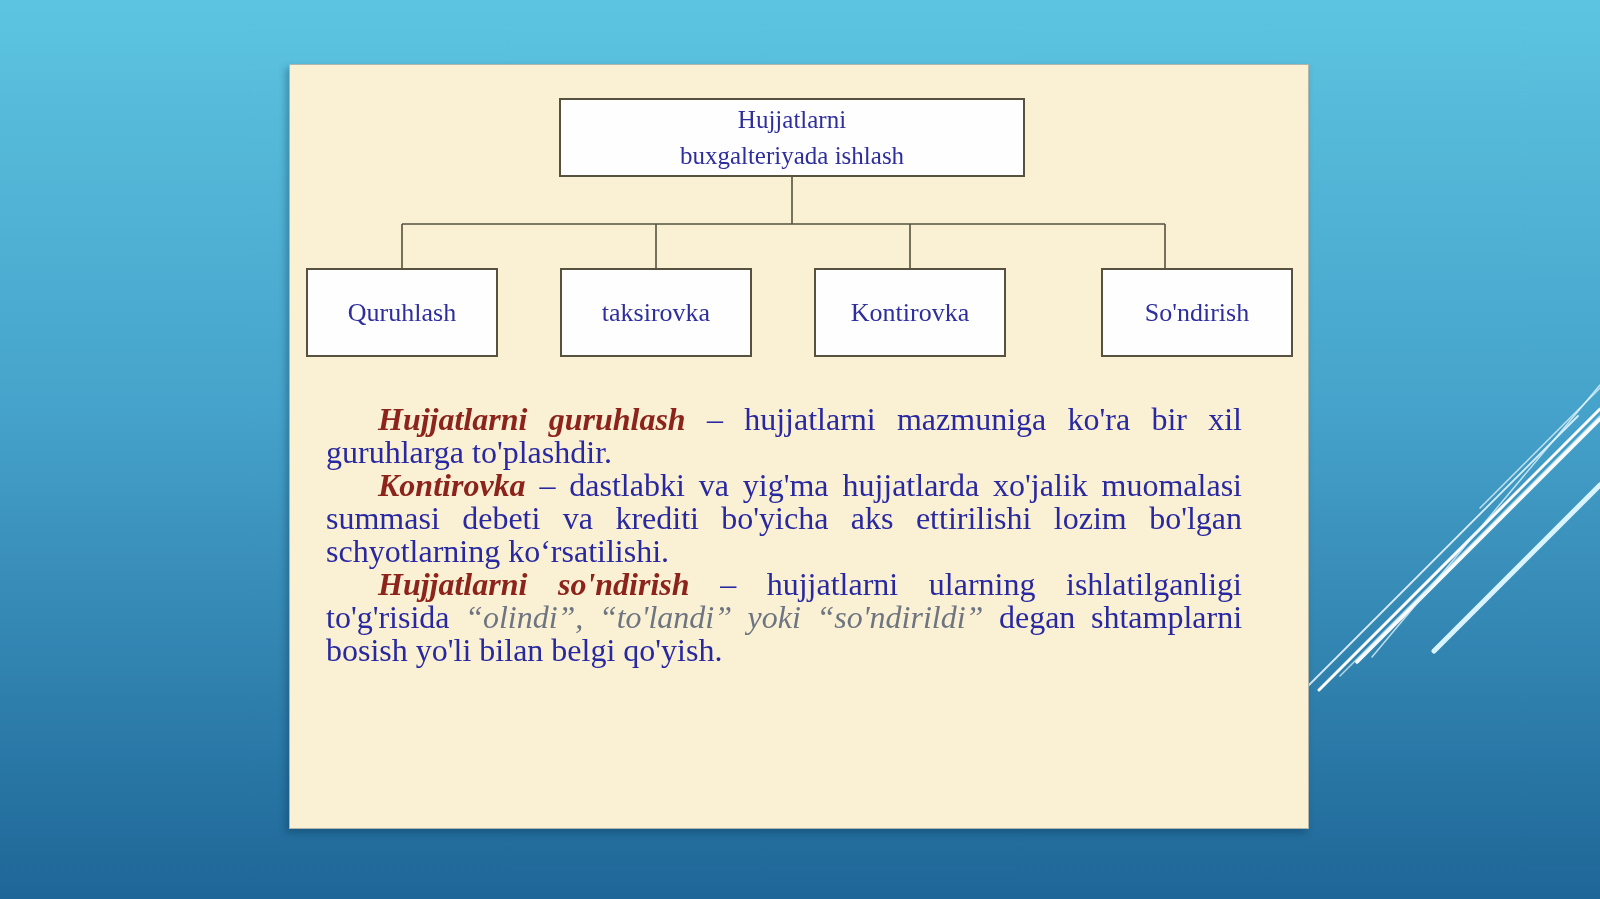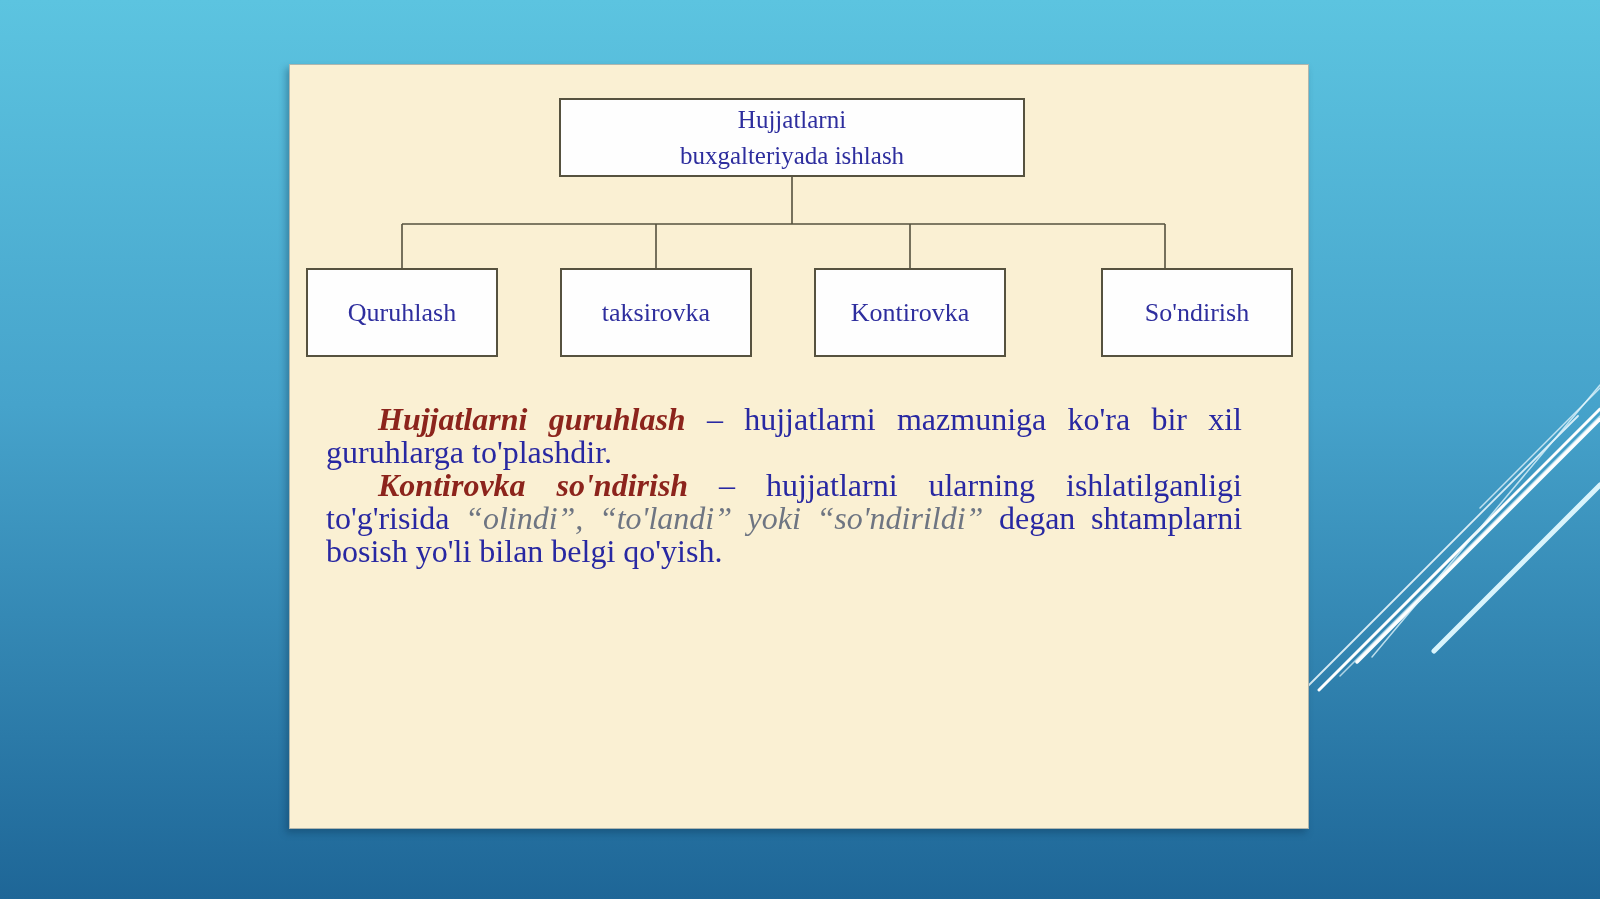--- a/index.html
+++ b/index.html
@@ -131,21 +131,24 @@
 
     </div>
 
     <div class="textblock">
 
       <p>
         <span class="lead">Hujjatlarni guruhlash</span><span> –  hujjatlarni mazmuniga ko'ra bir xil guruhlarga to'plashdir.</span>
       </p>
 
 
+      <p>
+        <span class="lead">Kontirovka</span><span> – dastlabki va yig'ma hujjatlarda xo'jalik muomalasi summasi debeti va krediti bo'yicha aks ettirilishi lozim bo'lgan schyotlarning koʻrsatilishi.</span>
+      </p>
 
       <p>
-        <span class="lead">Kontirovka so'ndirish</span><span> – hujjatlarni ularning ishlatilganligi to'g'risida </span><span class="quote">“olindi”, “to'landi” yoki “so'ndirildi”</span><span> degan shtamplarni bosish yo'li bilan belgi qo'yish.</span>
+        <span class="lead">Hujjatlarni so'ndirish</span><span> – hujjatlarni ularning ishlatilganligi to'g'risida </span><span class="quote">“olindi”, “to'landi” yoki “so'ndirildi”</span><span> degan shtamplarni bosish yo'li bilan belgi qo'yish.</span>
       </p>
 
     </div>
 
   </div>
 </div>
 
 </body></html>

